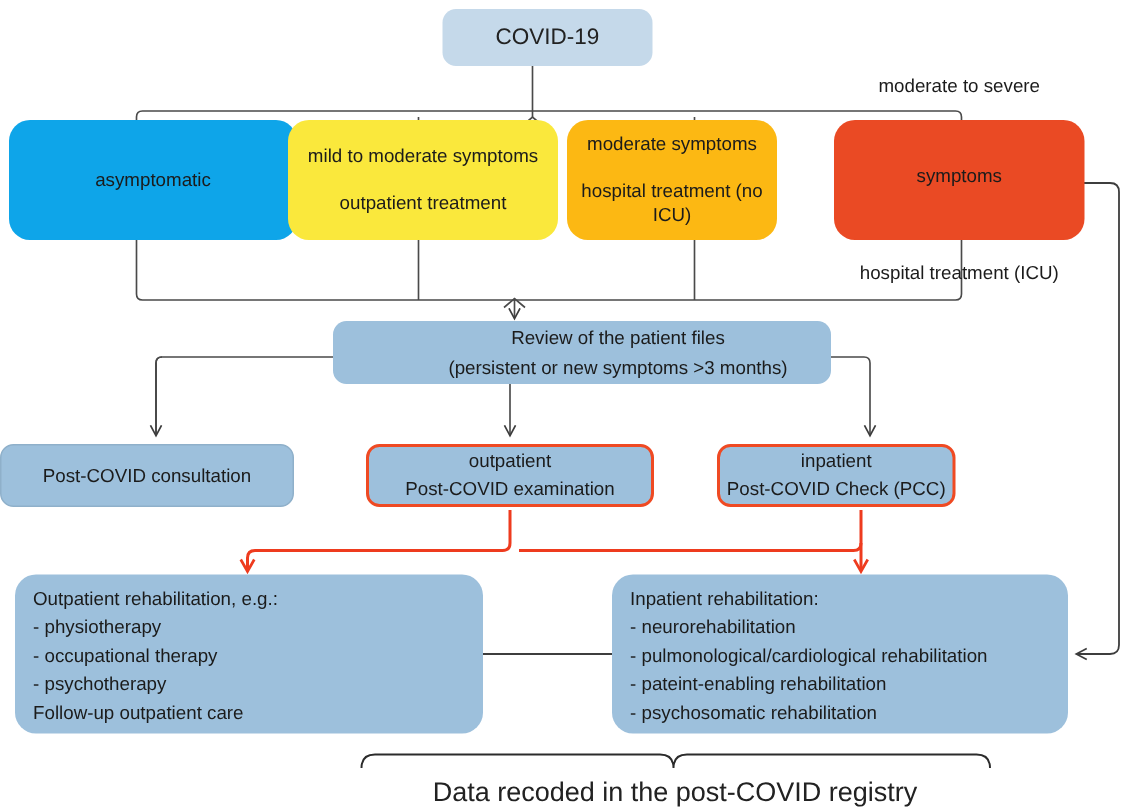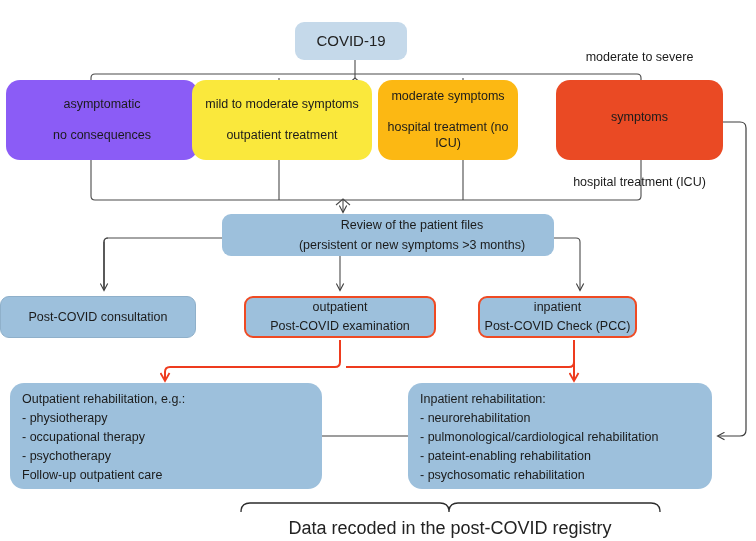--- a/index.html
+++ b/index.html
@@ -32,36 +32,35 @@
     align-items: center;
     text-align: center;
     border-radius: 12px;
     color: #1b1b1b;
     line-height: 1.35;
   }
   .node .line { display: block; }
 
   
   #node-covid {
-    left: 295px; top: 6px; width: 112px; height: 38px;
+    left: 295px; top: 6px; width: 140px; height: 38px;
     background: #c5d9ea;
     border-radius: 9px;
     font-size: 15px;
     color: #222;
-    margin-top: 16px;
   }
 
   
   .tier {
     height: 80px;
     border-radius: 14px;
     font-size: 12.5px;
     padding: 0 8px;
   }
-  #node-asymptomatic { left: 6px;   top: 80px; width: 192px; background: #8b5cf6; }
+  #node-asymptomatic { left: 6px;   top: 80px; width: 192px; background: #0ea5e9; }
   #node-mild         { left: 192px; top: 80px; width: 180px; background: #fae83c; }
   #node-moderate     { left: 378px; top: 80px; width: 140px; background: #fcb813; }
   #node-severe       { left: 556px; top: 80px; width: 167px; background: #ea4a24; gap: 35px; }
   .tier .line + .line { margin-top: 14px; }
   #node-severe .line.sub { margin-top: 8px; }
   #node-severe .line + .line.gap { margin-top: 14px; }
 
   
   #node-review {
     left: 222px; top: 214px; width: 332px; height: 42px;
@@ -171,21 +170,20 @@
       <path d="M241,512 Q241,503 250,503 L440,503 Q449,503 449,512 Q449,503 458,503 L651,503 Q660,503 660,512"></path>
     </g>
   </svg>
 
   <div class="node" id="node-covid">
     <span class="line">COVID-19</span>
   </div>
 
   <div class="node tier" id="node-asymptomatic">
     <span class="line">asymptomatic</span>
-    <span class="line">no consequences</span>
   </div>
 
   <div class="node tier" id="node-mild">
     <span class="line">mild to moderate symptoms</span>
     <span class="line">outpatient treatment</span>
   </div>
 
   <div class="node tier" id="node-moderate">
     <span class="line">moderate symptoms</span>
     <span class="line">hospital treatment (no ICU)</span>

